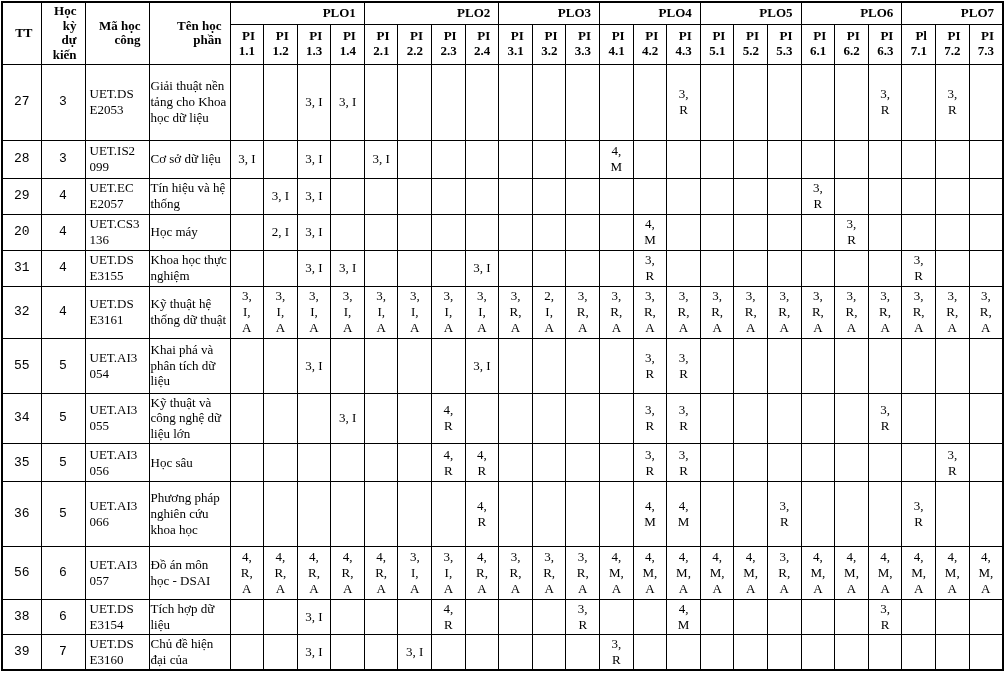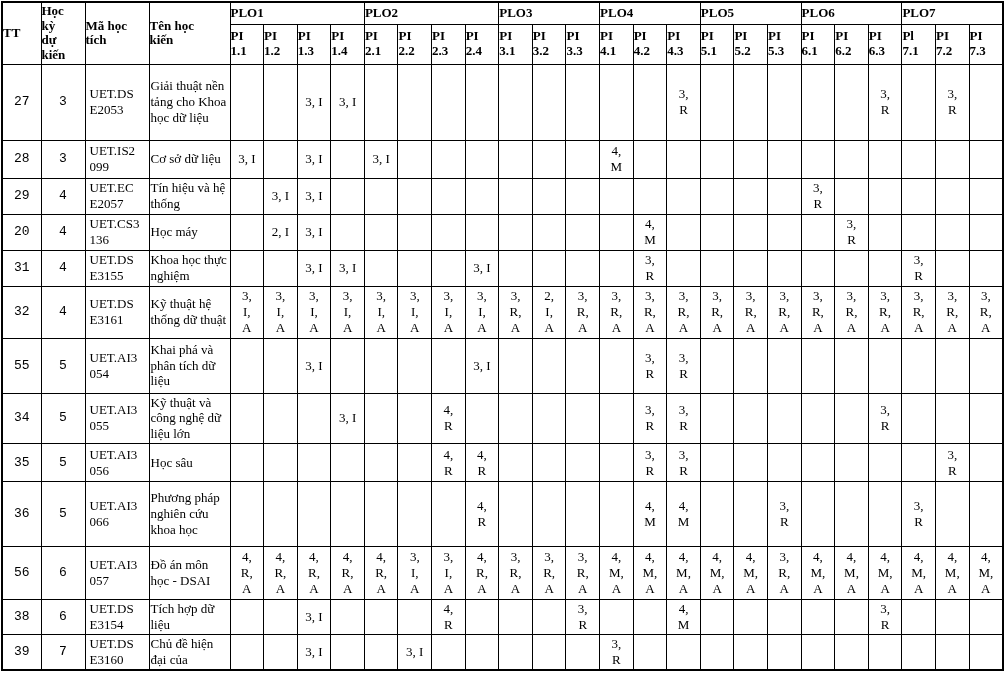--- a/index.html
+++ b/index.html
@@ -1,22 +1,22 @@
 <!DOCTYPE html>
 <html><head>
 <meta charset="utf-8">
 <style>
   html,body{margin:0;padding:0;background:#fff;}
   body{width:1005px;height:673px;overflow:hidden;color:#000;
        font-family:"Liberation Serif", serif;}
   table{border-collapse:collapse;table-layout:fixed;width:1003px;margin:1px 0 0 1px;
         border:2px solid #000;}
   th,td{border:1px solid #000;vertical-align:middle;overflow:hidden;}
-  th{font-weight:bold;font-size:13px;line-height:1.12;text-align:left;
-     white-space:pre-line;padding:1px 0;}
+  th{font-weight:bold;font-size:13px;line-height:1.12;text-align:right;
+     white-space:pre-line;padding:1px 8px;}
   td{font-size:13px;line-height:1.22;padding:1px;}
   td.num{text-align:center;font-family:Liberation Mono, monospace;}
   td.code{text-align:left;padding-left:4px;white-space:pre-line;margin-top:32px;}
   td.name{text-align:left;padding-right:2px;}
   td.val{text-align:center;white-space:pre-line;}
 </style>
 </head>
 <body>
 
 <table>
@@ -28,23 +28,23 @@
     <col span="23">
   </colgroup>
   <thead>
       <tr style="height: 22px;">
         <th rowspan="2">TT</th>
         <th rowspan="2">Học
 kỳ
 dự
 kiến</th>
         <th rowspan="2">Mã học
-tích</th>
+công</th>
         <th rowspan="2">Tên học
-kiến</th>
+phần</th>
         <th colspan="4">PLO1</th>
         <th colspan="4">PLO2</th>
         <th colspan="3">PLO3</th>
         <th colspan="3">PLO4</th>
         <th colspan="3">PLO5</th>
         <th colspan="3">PLO6</th>
         <th colspan="3">PLO7</th>
       </tr>
       <tr style="height: 40px;">
         <th>PI

